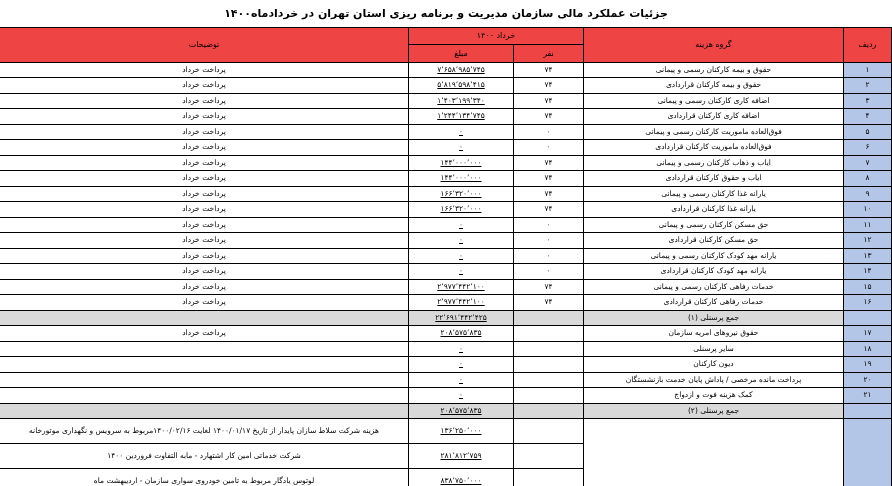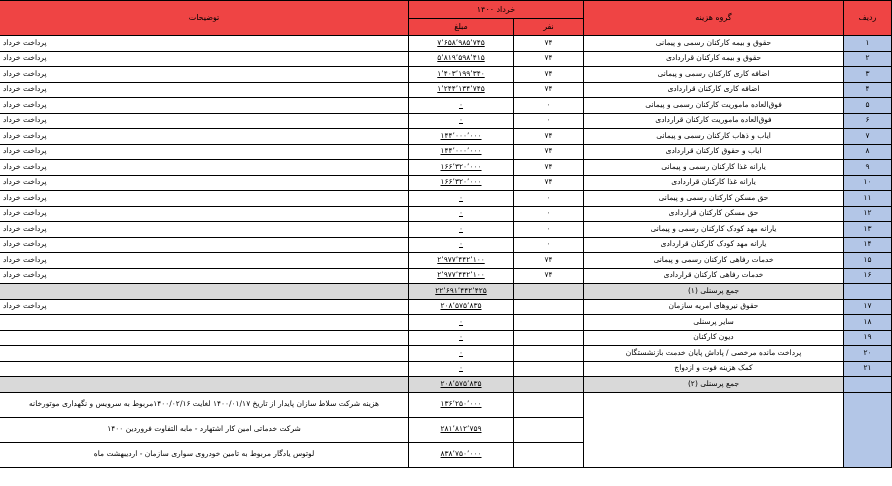--- a/index.html
+++ b/index.html
@@ -85,21 +85,21 @@
   td.nafar {
     text-align: center;
     font-size: 7.5px;
   }
   td.mablagh {
     text-align: center;
     font-size: 7.5px;
     text-decoration: underline;
   }
   td.tozih {
-    text-align: left;
+    text-align: center;
     font-size: 7.5px;
   }
 
   tr.sumrow td {
     background: #d9d9d9;
     font-size: 7.5px;
     margin-left: 16px;
   }
   tr.sumrow td.group { }
   tr.sumrow td.radif { background: #b3c6e7; }
@@ -115,20 +115,21 @@
     text-align: center;
     font-size: 7.5px;
     padding: 0 2px;
   }
 </style>
 </head>
 <body>
 
 <div class="page">
 
+  <div class="doc-title">جزئیات  عملکرد مالی سازمان مدیریت و برنامه ریزی استان تهران در خردادماه۱۴۰۰</div>
 
   <table class="sheet">
     <colgroup>
       <col class="c-radif">
       <col class="c-group">
       <col class="c-nafar">
       <col class="c-mablagh">
       <col class="c-tozih">
     </colgroup>
 

